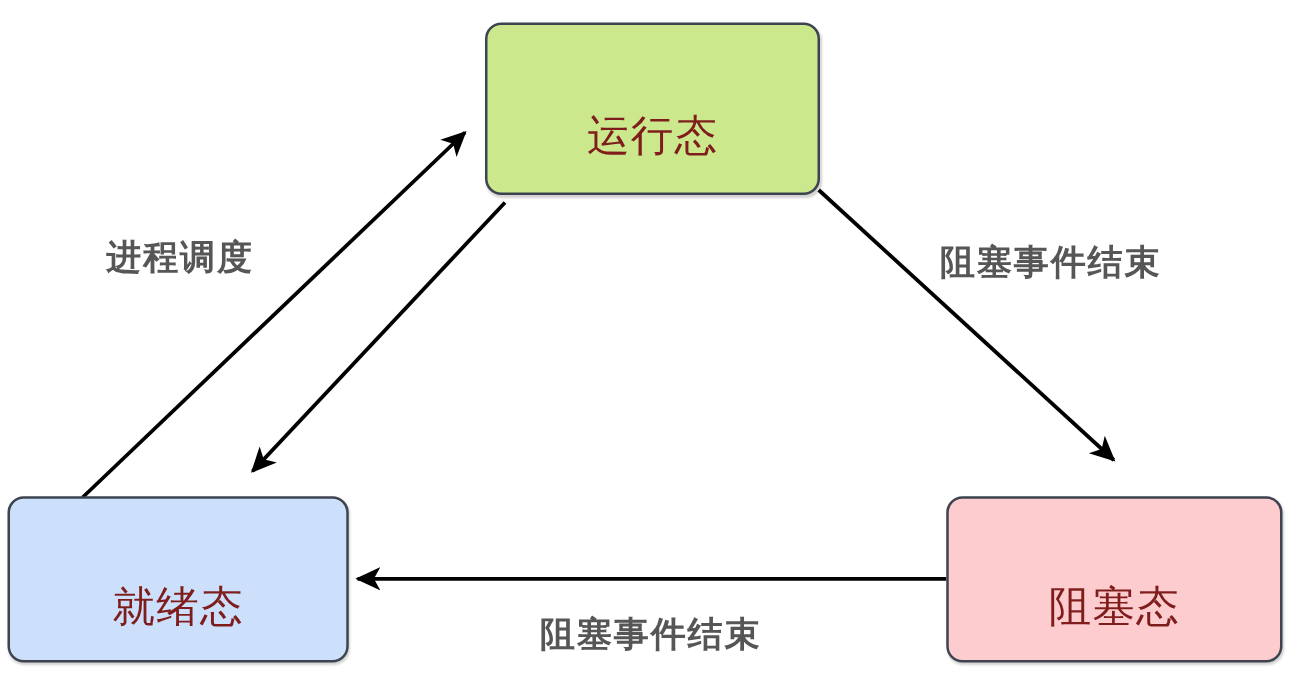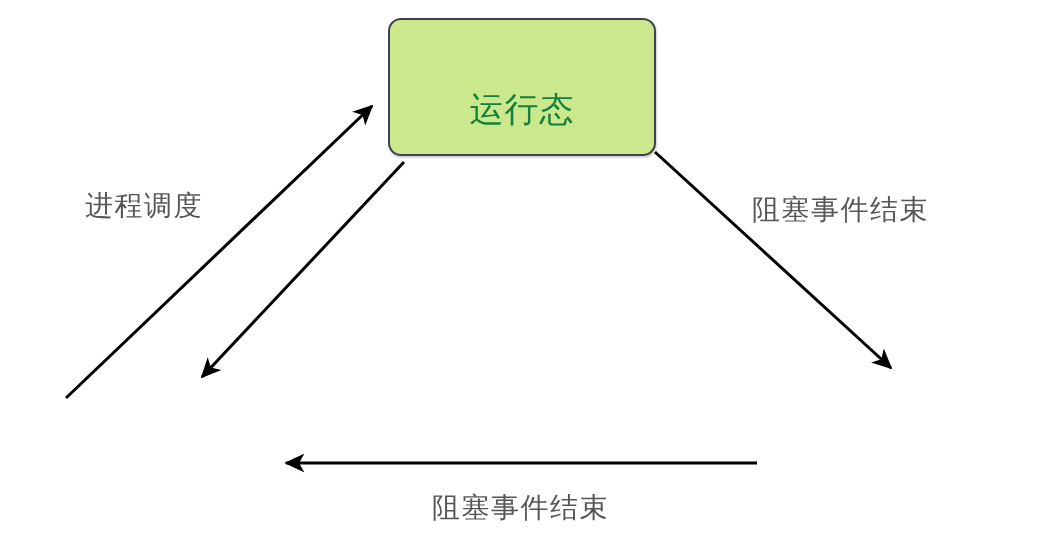--- a/index.html
+++ b/index.html
@@ -29,21 +29,21 @@
     box-sizing: border-box;
     border-radius: 13px;
     border: 2px solid #3d4450;
     display: flex;
     align-items: center;
     justify-content: center;
     box-shadow: 1px 2px 2px rgba(0,0,0,0.18);
   }
   .node-label {
     font-size: 34px;
-    color: #15803d;
+    color: #7f1d1d;
     letter-spacing: 1px;
     line-height: 1;
     font-weight: 400;
     margin-top: 44px;
   }
   #node-running {
     left: 388px;
     top: 18px;
     width: 268px;
     height: 138px;
@@ -56,21 +56,21 @@
   }
   #node-blocked {
     left: 757px;
     top: 397px;
     width: 269px;
     height: 133px;
   }
   .edge-label {
     position: absolute;
     font-size: 28px;
-    font-weight: normal;
+    font-weight: bold;
     color: #565656;
     letter-spacing: 1.5px;
     white-space: nowrap;
     line-height: 1;
   }
   #label-schedule {
     left: 85px;
     top: 192px;
   }
   #label-timeslice {
@@ -112,21 +112,27 @@
 
     <g>
       <line x1="757" y1="463" x2="286" y2="463" stroke="#000000" stroke-width="3" marker-end="url(#arrow)"></line>
     </g>
   </svg>
 
   <div class="node" id="node-running" style="background:#cbe98c;">
     <span class="node-label">运行态</span>
   </div>
 
+  <div class="node" id="node-ready" style="background:#cce0fb;">
+    <span class="node-label">就绪态</span>
+  </div>
 
+  <div class="node" id="node-blocked" style="background:#fcccce;">
+    <span class="node-label">阻塞态</span>
+  </div>
 
   <div class="edge-label" id="label-schedule">进程调度</div>
 
 
   <div class="edge-label" id="label-block-event">阻塞事件结束</div>
 
   <div class="edge-label" id="label-block-end">阻塞事件结束</div>
 
 </div>
 

